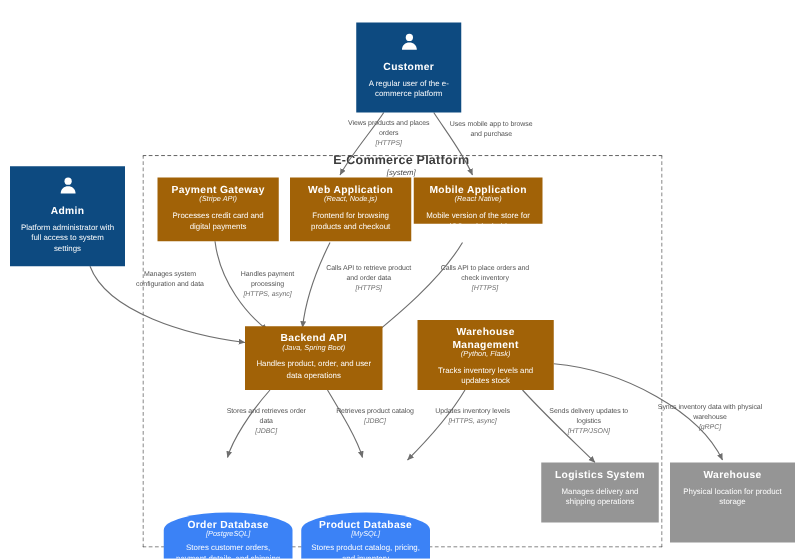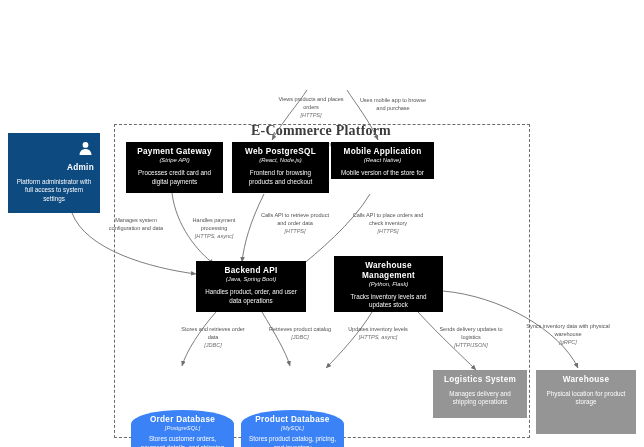--- a/index.html
+++ b/index.html
@@ -2,33 +2,33 @@
 <html><head>
 <meta charset="utf-8">
 <style>
   html,body{margin:0;padding:0;background:#ffffff;}
   body{font-family:"Liberation Sans","DejaVu Sans",sans-serif;}
   #canvas{position:relative;width:644px;height:447px;background:#ffffff;overflow:hidden;}
   svg.edges{position:absolute;left:0;top:0;width:644px;height:447px;pointer-events:none;}
 
   .boundary{position:absolute;border:1.4px dashed #6b6b6b;border-radius:1px;}
   .boundary-label{position:absolute;text-align:center;color:#3c3c3c;}
-  .boundary-label .bl-title{font-size:14px;font-weight:bold;letter-spacing:.2px;font-family:Liberation Serif, serif;}
+  .boundary-label .bl-title{font-size:10px;font-weight:bold;letter-spacing:.2px;}
   .boundary-label .bl-sub{font-size:6.2px;font-style:italic;color:#4a4a4a;margin-top:.5px;}
 
   .node{position:absolute;box-sizing:border-box;display:flex;flex-direction:column;
         align-items:center;justify-content:flex-start;text-align:center;color:#ffffff;
         padding:5px 6px 6px;}
   .node .n-title{font-size:8.2px;font-weight:bold;line-height:1.18;letter-spacing:.3px;}
   .node .n-tech{font-size:5.9px;font-style:italic;line-height:1.2;opacity:.93;margin-top:.5px;}
   .node .n-desc{font-size:6.3px;line-height:1.35;margin-top:5px;opacity:.97;text-align:center;}
 
   .person{background:#0d4a80;}
   .person .p-icon{margin-top:2px;margin-bottom:2px;}
-  .container-node{background:#000000;}
+  .container-node{background:#a16207;}
   .external{background:#959595;}
   .db{background:#3b82f6;border-radius:50%/14px;margin-top:44px;}
   .db .n-desc{margin-top:3px;}
 
   .edge-label{position:absolute;text-align:center;color:#555555;font-size:5.6px;
               line-height:1.45;letter-spacing:-.05px;}
   .edge-label .el-proto{font-style:italic;color:#707070;display:block;}
 </style>
 </head>
 <body>
@@ -66,40 +66,50 @@
       <path d="M262,312 C274,332 286,352 290,366"></path>
 
       <path d="M372,312 C360,332 340,354 326,368"></path>
 
       <path d="M418,312 C440,336 462,356 476,370"></path>
 
       <path d="M443,291 C500,296 560,330 578,368"></path>
     </g>
   </svg>
 
-
-  <div class="node person" style="left:8px;top:133px;width:92px;height:80px;align-items:flex-end;">
+  <div class="node person" style="left:285px;top:18px;width:84px;height:72px;">
+    <span class="p-icon">
+      <svg width="17" height="17" viewBox="0 0 24 24" aria-hidden="true">
+        <circle cx="12" cy="7" r="4.1" fill="#ffffff"></circle>
+        <path d="M3.6,21 C3.6,15.6 7.4,12.6 12,12.6 C16.6,12.6 20.4,15.6 20.4,21 Z" fill="#ffffff"></path>
+      </svg>
+    </span>
+    <div class="n-title">Customer</div>
+    <div class="n-desc">A regular user of the e-commerce platform</div>
+  </div>
+
+  <div class="node person" style="left:8px;top:133px;width:92px;height:80px;">
     <span class="p-icon">
       <svg width="17" height="17" viewBox="0 0 24 24" aria-hidden="true">
         <circle cx="12" cy="7" r="4.1" fill="#ffffff"></circle>
         <path d="M3.6,21 C3.6,15.6 7.4,12.6 12,12.6 C16.6,12.6 20.4,15.6 20.4,21 Z" fill="#ffffff"></path>
       </svg>
     </span>
     <div class="n-title">Admin</div>
     <div class="n-desc">Platform administrator with full access to system settings</div>
   </div>
 
   <div class="node container-node" style="left:126px;top:142px;width:97px;height:51px;">
     <div class="n-title">Payment Gateway</div>
     <div class="n-tech">(Stripe API)</div>
     <div class="n-desc">Processes credit card and digital payments</div>
   </div>
 
   <div class="node container-node" style="left:232px;top:142px;width:97px;height:51px;">
-    <div class="n-title">Web PostgreSQL</div>
+    <div class="n-title">Web Application</div>
     <div class="n-tech">(React, Node.js)</div>
     <div class="n-desc">Frontend for browsing products and checkout</div>
   </div>
 
   <div class="node container-node" style="left:331px;top:142px;width:103px;height:37px;">
     <div class="n-title">Mobile Application</div>
     <div class="n-tech">(React Native)</div>
     <div class="n-desc">Mobile version of the store for iOS and Android</div>
   </div>
 

